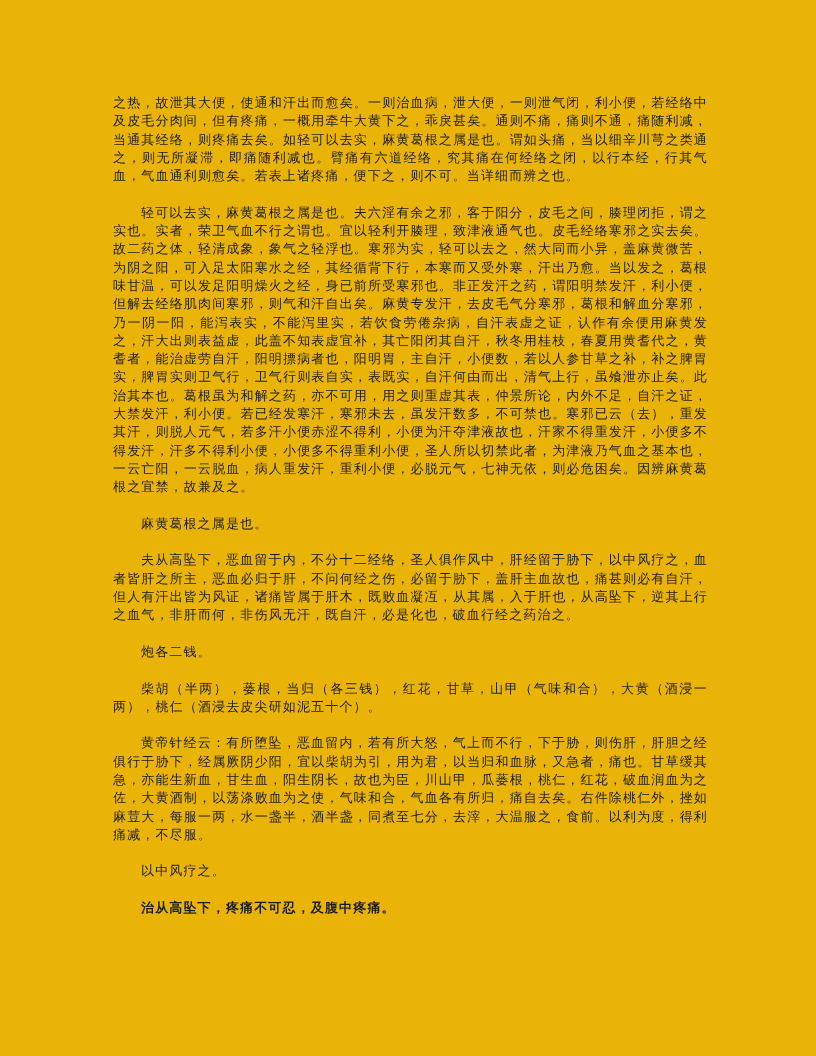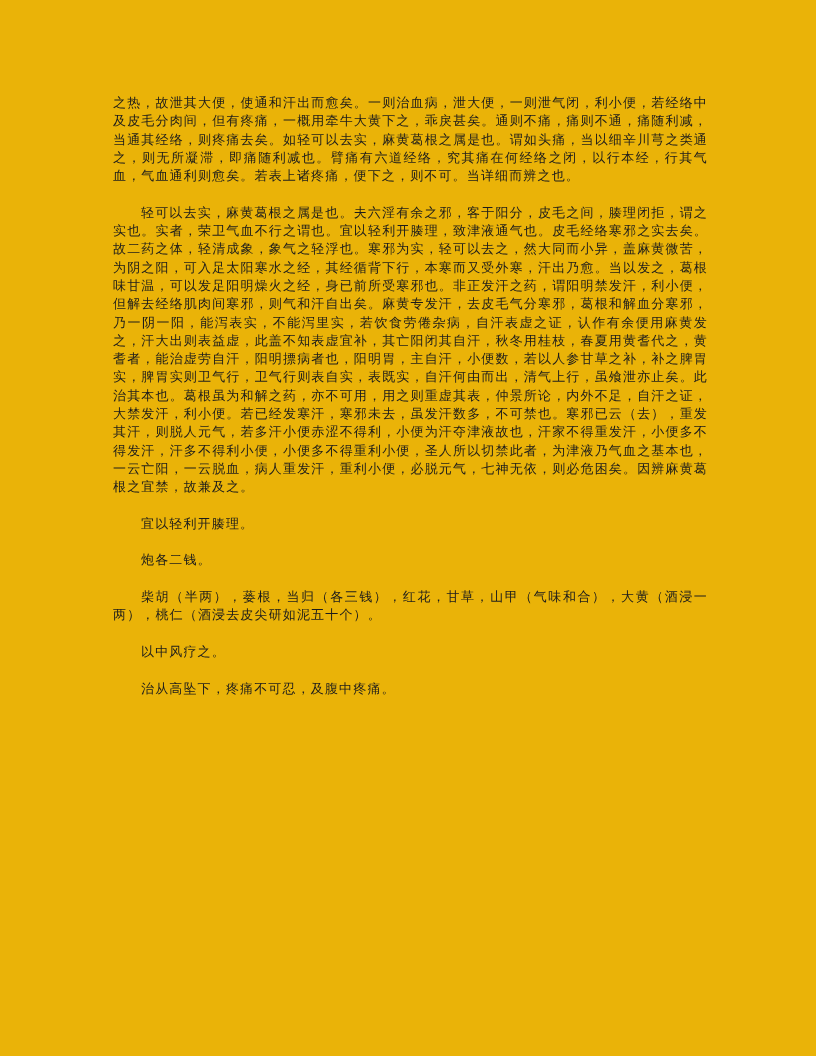--- a/index.html
+++ b/index.html
@@ -34,28 +34,31 @@
     word-break: break-all;
   }
   .content p.indent {
     text-indent: 28px;
   }
   .content p.noindent {
     text-indent: 0;
   }
   .content p:last-child {
     margin-bottom: 0;
+    font-weight: bold;
   }
 </style>
 </head>
 <body>
 
 <div class="page">
   <div class="content">
     <p class="noindent">之热，故泄其大便，使通和汗出而愈矣。一则治血病，泄大便，一则泄气闭，利小便，若经络中及皮毛分肉间，但有疼痛，一概用牵牛大黄下之，乖戾甚矣。通则不痛，痛则不通，痛随利减，当通其经络，则疼痛去矣。如轻可以去实，麻黄葛根之属是也。谓如头痛，当以细辛川芎之类通之，则无所凝滞，即痛随利减也。臂痛有六道经络，究其痛在何经络之闭，以行本经，行其气血，气血通利则愈矣。若表上诸疼痛，便下之，则不可。当详细而辨之也。</p>
     <p class="indent">轻可以去实，麻黄葛根之属是也。夫六淫有余之邪，客于阳分，皮毛之间，腠理闭拒，谓之实也。实者，荣卫气血不行之谓也。宜以轻利开腠理，致津液通气也。皮毛经络寒邪之实去矣。故二药之体，轻清成象，象气之轻浮也。寒邪为实，轻可以去之，然大同而小异，盖麻黄微苦，为阴之阳，可入足太阳寒水之经，其经循背下行，本寒而又受外寒，汗出乃愈。当以发之，葛根味甘温，可以发足阳明燥火之经，身已前所受寒邪也。非正发汗之药，谓阳明禁发汗，利小便，但解去经络肌肉间寒邪，则气和汗自出矣。麻黄专发汗，去皮毛气分寒邪，葛根和解血分寒邪，乃一阴一阳，能泻表实，不能泻里实，若饮食劳倦杂病，自汗表虚之证，认作有余便用麻黄发之，汗大出则表益虚，此盖不知表虚宜补，其亡阳闭其自汗，秋冬用桂枝，春夏用黄耆代之，黄耆者，能治虚劳自汗，阳明摽病者也，阳明胃，主自汗，小便数，若以人参甘草之补，补之脾胃实，脾胃实则卫气行，卫气行则表自实，表既实，自汗何由而出，清气上行，虽飧泄亦止矣。此治其本也。葛根虽为和解之药，亦不可用，用之则重虚其表，仲景所论，内外不足，自汗之证，大禁发汗，利小便。若已经发寒汗，寒邪未去，虽发汗数多，不可禁也。寒邪已云（去），重发其汗，则脱人元气，若多汗小便赤涩不得利，小便为汗夺津液故也，汗家不得重发汗，小便多不得发汗，汗多不得利小便，小便多不得重利小便，圣人所以切禁此者，为津液乃气血之基本也，一云亡阳，一云脱血，病人重发汗，重利小便，必脱元气，七神无依，则必危困矣。因辨麻黄葛根之宜禁，故兼及之。</p>
-    <p class="indent">宜以轻利开腠理。</p>
+    <p class="indent">麻黄葛根之属是也。</p>
+    <p class="indent">夫从高坠下，恶血留于内，不分十二经络，圣人俱作风中，肝经留于胁下，以中风疗之，血者皆肝之所主，恶血必归于肝，不问何经之伤，必留于胁下，盖肝主血故也，痛甚则必有自汗，但人有汗出皆为风证，诸痛皆属于肝木，既败血凝冱，从其属，入于肝也，从高坠下，逆其上行之血气，非肝而何，非伤风无汗，既自汗，必是化也，破血行经之药治之。</p>
     <p class="indent">炮各二钱。</p>
     <p class="indent">柴胡（半两），蒌根，当归（各三钱），红花，甘草，山甲（气味和合），大黄（酒浸一两），桃仁（酒浸去皮尖研如泥五十个）。</p>
+    <p class="indent">黄帝针经云：有所堕坠，恶血留内，若有所大怒，气上而不行，下于胁，则伤肝，肝胆之经俱行于胁下，经属厥阴少阳，宜以柴胡为引，用为君，以当归和血脉，又急者，痛也。甘草缓其急，亦能生新血，甘生血，阳生阴长，故也为臣，川山甲，瓜蒌根，桃仁，红花，破血润血为之佐，大黄酒制，以荡涤败血为之使，气味和合，气血各有所归，痛自去矣。右件除桃仁外，挫如麻荳大，每服一两，水一盏半，酒半盏，同煮至七分，去滓，大温服之，食前。以利为度，得利痛减，不尽服。</p>
     <p class="indent">以中风疗之。</p>
     <p class="indent">治从高坠下，疼痛不可忍，及腹中疼痛。</p>
   </div>
 </div>
 
 </body></html>

